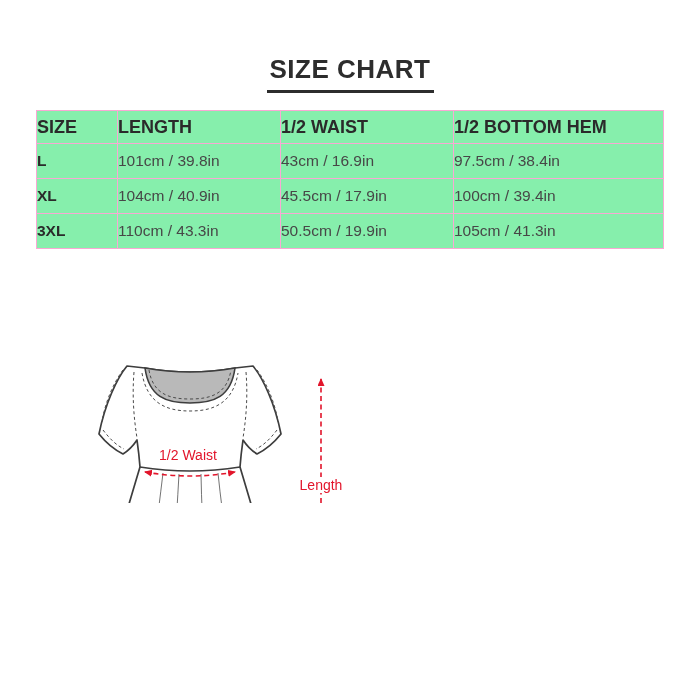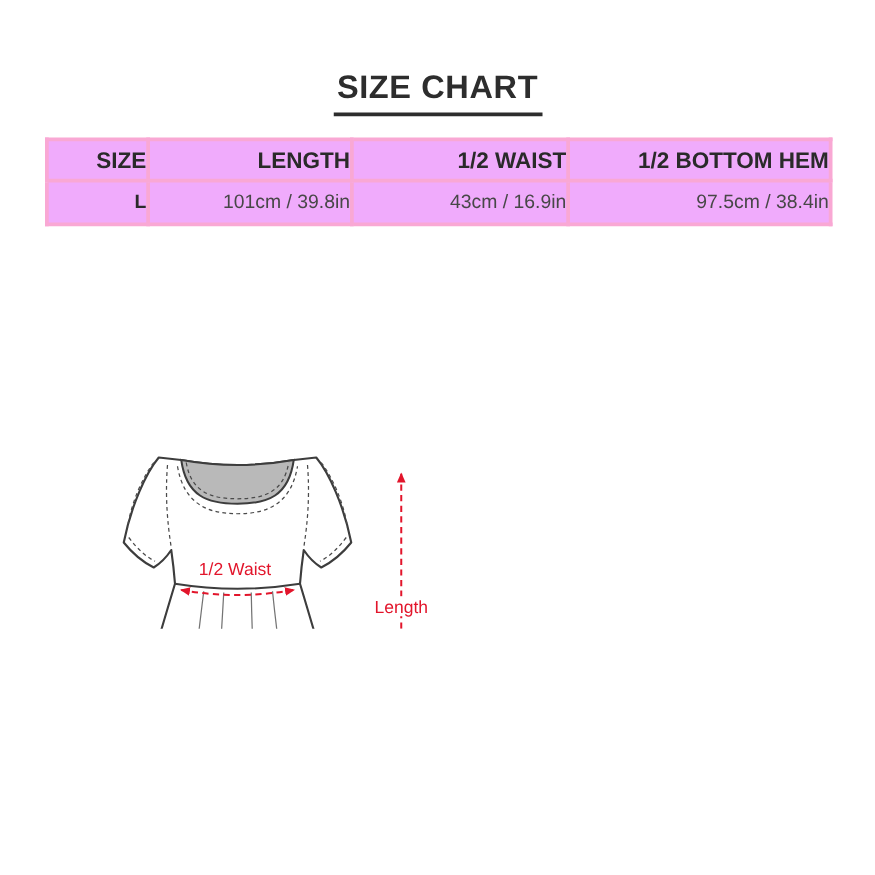--- a/index.html
+++ b/index.html
@@ -13,22 +13,22 @@
 
   
   .title-wrap{position:absolute;top:54px;left:0;width:100%;text-align:center;}
   .title{display:inline-block;font-size:26px;font-weight:bold;color:#2d2d2d;
          letter-spacing:.5px;border-bottom:3px solid #2d2d2d;padding:0 3px 5px 3px;}
 
   
   table.size-table{position:absolute;left:36px;top:110px;width:627px;
          border-collapse:collapse;table-layout:fixed;}
   table.size-table th,table.size-table td{
-         border:3px solid #f9a8d4;text-align:right;vertical-align:middle;
-         font-size:15.5px;color:#474747;background:#f0abfc;}
+         border:1px solid #f9a8d4;text-align:left;vertical-align:middle;
+         font-size:15.5px;color:#474747;background:#86efac;}
   table.size-table thead th{height:33px;font-size:18px;font-weight:bold;color:#2a2a2a;}
   table.size-table tbody tr{height:35px;}
   table.size-table tbody th{font-weight:bold;color:#2a2a2a;font-size:15.5px;}
 
   
   .dress-svg{position:absolute;left:55px;top:352px;width:290px;height:312px;}
   .garment{fill:#ffffff;stroke:var(--outline);stroke-width:1.7;stroke-linejoin:round;}
   .neckhole{fill:var(--neck);stroke:var(--outline);stroke-width:1.6;}
   .seam{fill:none;stroke:var(--outline);stroke-width:1.6;}
   .stitch{fill:none;stroke:#4a4a4a;stroke-width:1;stroke-dasharray:3 2.6;}
@@ -67,20 +67,32 @@
         <th>1/2 WAIST</th>
         <th>1/2 BOTTOM HEM</th>
       </tr>
     </thead>
     <tbody>
       <tr>
         <th>L</th>
         <td>101cm / 39.8in</td>
         <td>43cm / 16.9in</td>
         <td>97.5cm / 38.4in</td>
+      </tr>
+      <tr>
+        <th>XL</th>
+        <td>104cm / 40.9in</td>
+        <td>45.5cm / 17.9in</td>
+        <td>100cm / 39.4in</td>
+      </tr>
+      <tr>
+        <th>3XL</th>
+        <td>110cm / 43.3in</td>
+        <td>50.5cm / 19.9in</td>
+        <td>105cm / 41.3in</td>
       </tr>
     </tbody>
   </table>
 
   <svg class="dress-svg" viewBox="0 0 290 312">
     <defs>
       <marker id="arrowR" markerWidth="9" markerHeight="9" refX="7" refY="3.5" orient="auto-start-reverse" markerUnits="userSpaceOnUse">
         <path d="M0,0 L8,3.5 L0,7 Z" class="red-head"></path>
       </marker>
     </defs>

